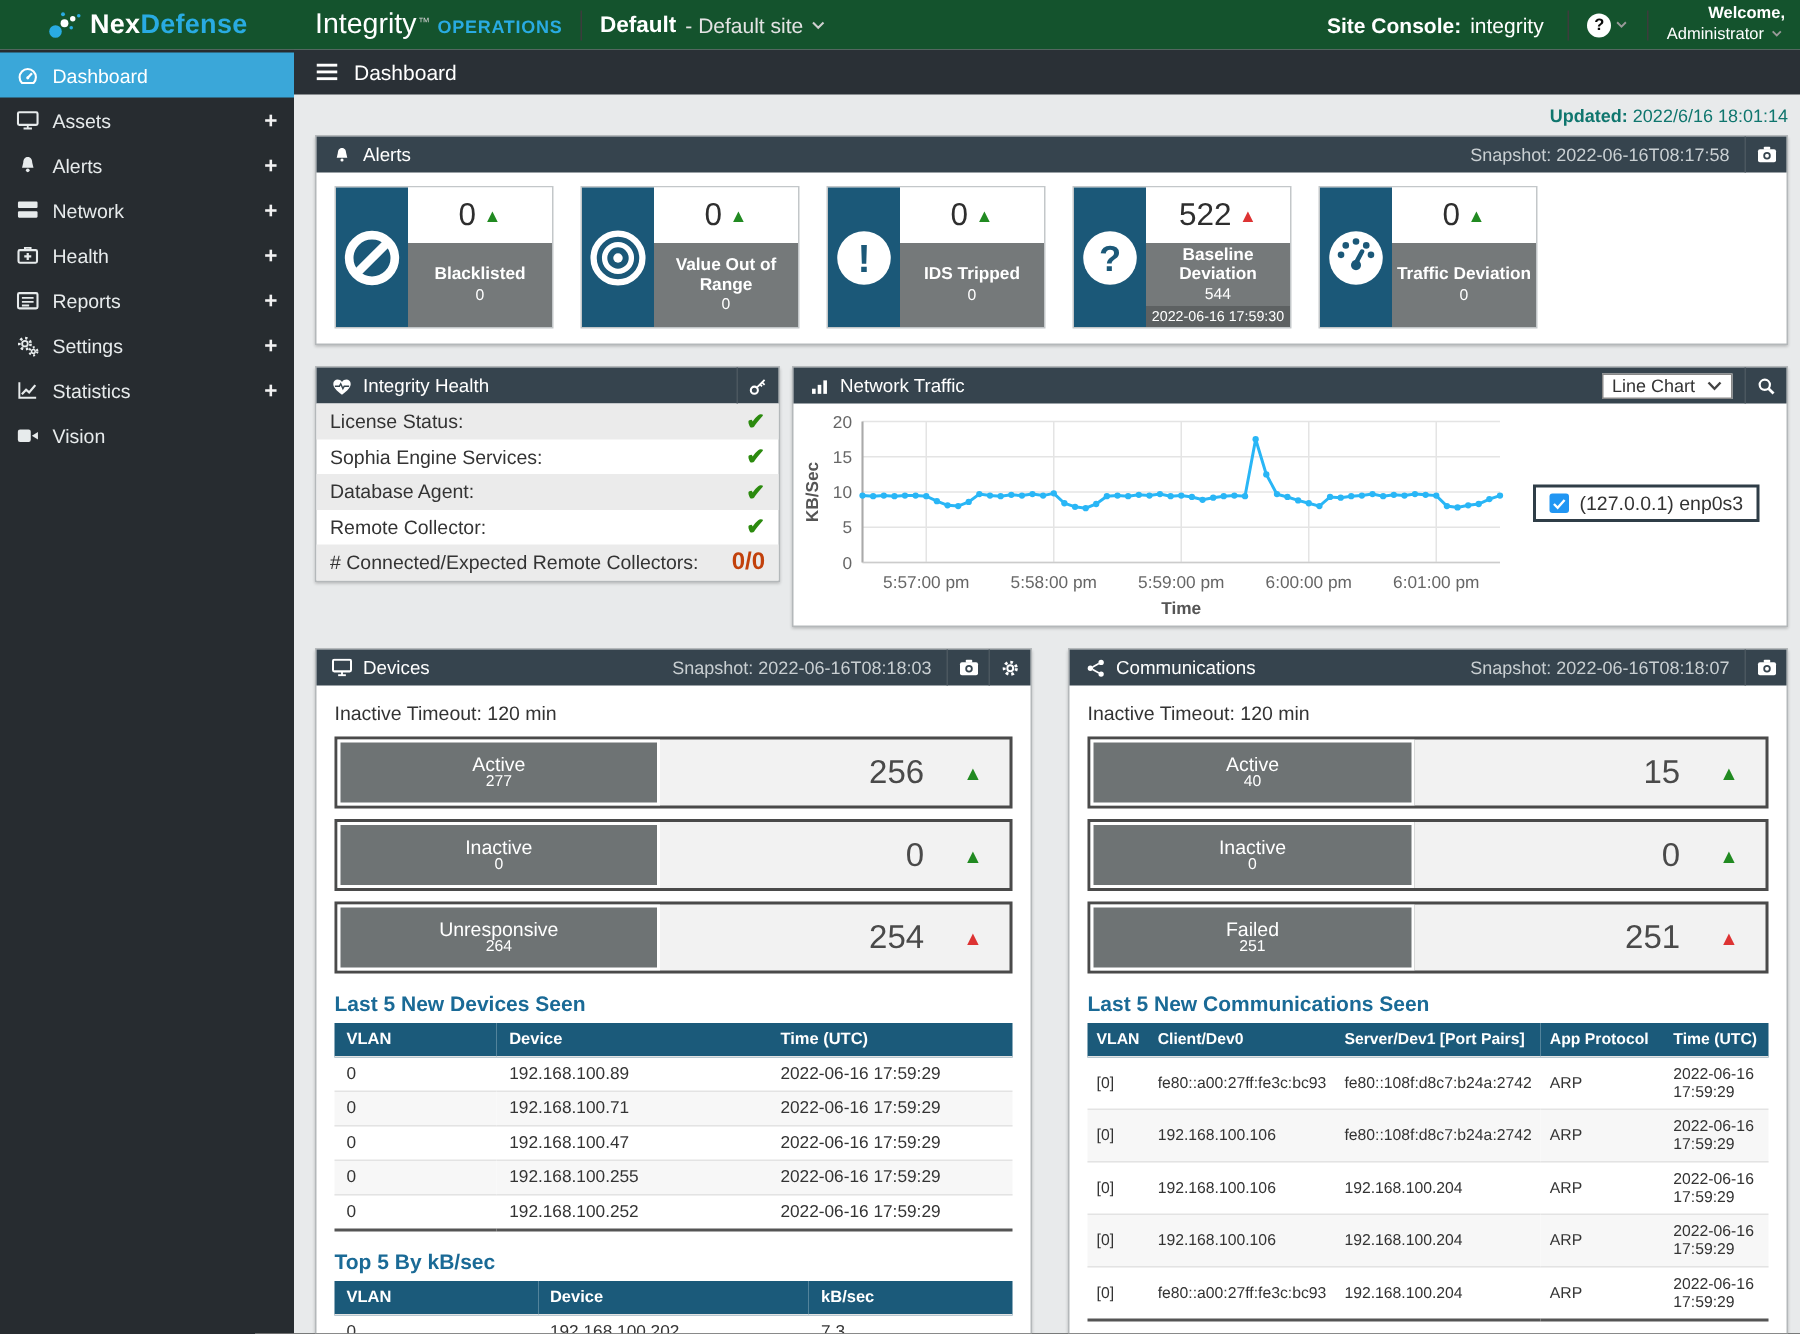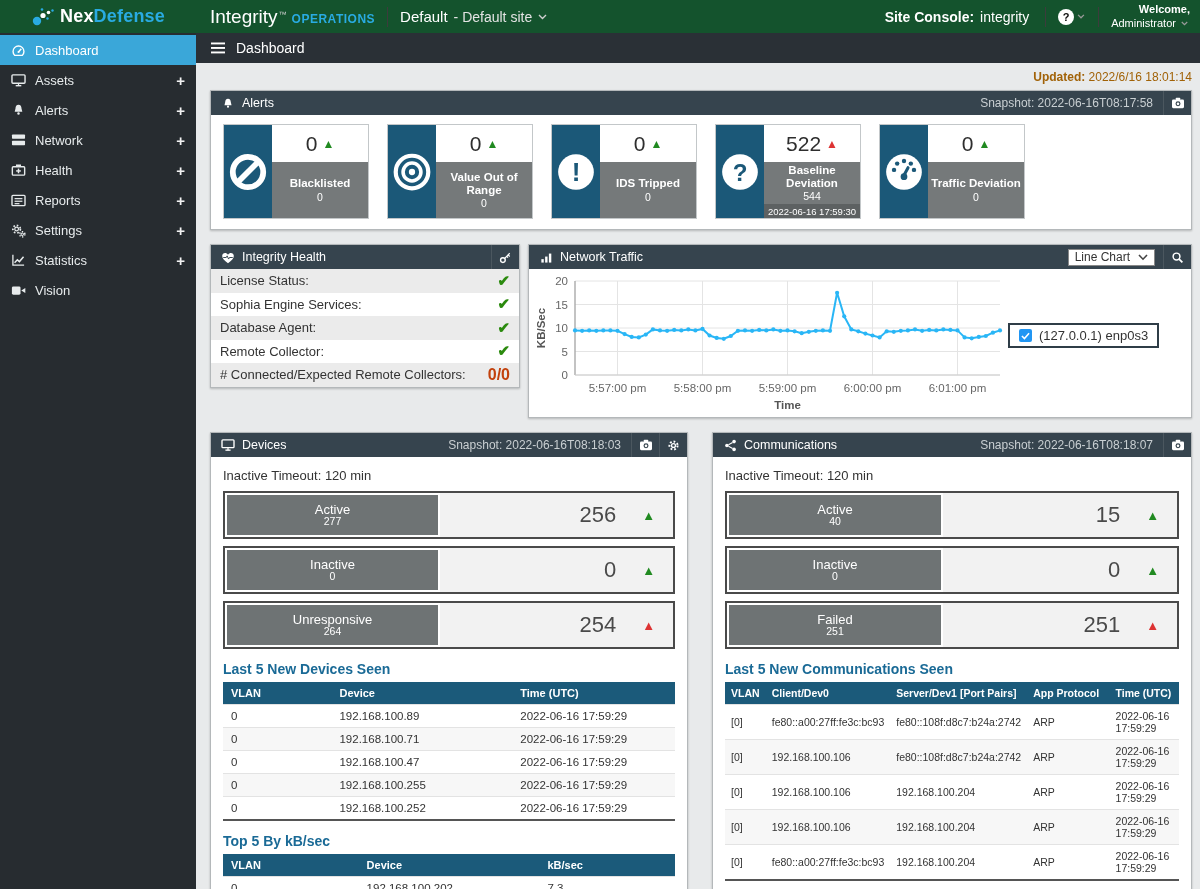--- a/index.html
+++ b/index.html
@@ -11,21 +11,21 @@
   .topbar{flex:0 0 33px;background:#14532d;color:#fff;display:flex;align-items:center;}
   .brand{width:196px;flex:0 0 196px;display:flex;align-items:center;justify-content:center;gap:5px;}
   .brand-name{font-size:18px;font-weight:bold;letter-spacing:.2px;}
   .blue{color:#29abe2;}
   .app-title{display:flex;align-items:baseline;margin-left:14px;}
   .app-title .t-main{font-size:19px;color:#fff;}
   .app-title .t-tm{font-size:8px;color:#ccc;margin-left:1px;align-self:flex-start;margin-top:4px;}
   .app-title .t-sub{font-size:12px;font-weight:bold;color:#29abe2;margin-left:5px;letter-spacing:.5px;}
   .vdiv{width:1px;height:20px;background:#3c3c3c;margin:0 12px;flex:0 0 1px;}
   .site-sel{display:flex;align-items:center;gap:6px;font-size:14px;cursor:pointer;}
-  .site-sel .s-bold{font-weight:normal;font-size:15px;}
+  .site-sel .s-bold{font-weight:bold;font-size:15px;}
   .site-sel .s-rest{color:#e3e3e3;}
   .chev{width:9px;height:6px;display:inline-block;}
   .spacer{flex:1;}
   .console{font-size:14px;margin-right:4px;display:flex;gap:6px;align-items:center;}
   .console .c-label{font-weight:bold;}
   .help{display:flex;align-items:center;gap:3px;cursor:pointer;}
   .help-circle{width:16px;height:16px;border-radius:50%;background:#fff;color:#0a0a0a;font-weight:bold;
                font-size:11px;display:flex;align-items:center;justify-content:center;}
   .welcome{font-size:11px;text-align:right;line-height:1.2;margin:0 10px 0 0;cursor:pointer;}
   .welcome .w1{font-weight:bold;}
@@ -34,21 +34,21 @@
   .main{flex:1;display:flex;min-height:0;}
   .sidebar{flex:0 0 196px;width:196px;background:#272c30;color:#e7ebec;padding-top:2px;}
   .side-item{height:30px;display:flex;align-items:center;gap:9px;padding:0 11px;font-size:13px;cursor:pointer;}
   .side-item.active{background:#3aa7d9;color:#fff;}
   .side-item .sicon{width:15px;height:15px;flex:0 0 15px;display:flex;align-items:center;justify-content:center;}
   .side-item .plus{margin-left:auto;font-size:15px;font-weight:bold;color:#f2f2f2;}
   .content-col{flex:1;display:flex;flex-direction:column;min-width:0;}
   .breadcrumb-bar{flex:0 0 30px;background:#2a3036;color:#fff;display:flex;align-items:center;gap:11px;
                   padding:0 15px;font-size:14px;}
   .content{flex:1;padding:3px 8px 0 14px;overflow:hidden;}
-  .updated-line{text-align:right;font-size:12px;color:#a16207;padding:4px 0 6px;}
+  .updated-line{text-align:right;font-size:12px;color:#0f766e;padding:4px 0 6px;}
   .updated-line b{font-weight:bold;}
 
   
   .panel{background:#fff;border:1px solid #b4b8ba;box-shadow:0 1px 2px rgba(0,0,0,.22);}
   .panel-header{height:24px;background:#36444e;color:#fff;display:flex;align-items:center;gap:7px;
                 padding-left:10px;font-size:12.5px;}
   .ph-icon{width:14px;height:14px;display:flex;align-items:center;justify-content:center;color:#fff;}
   .ph-right{margin-left:auto;display:flex;align-items:center;height:100%;}
   .ph-snapshot{color:#c9cfd2;font-size:12px;margin-right:10px;}
   .ph-btn{width:28px;height:100%;border-left:1px solid #4b575f;display:flex;align-items:center;
@@ -76,21 +76,21 @@
   
   .mid-row{display:flex;gap:8px;margin-top:14px;align-items:flex-start;}
   .health-panel{flex:0 0 310px;width:310px;}
   .health-row{height:23.5px;display:flex;align-items:center;padding:0 9px;font-size:13px;color:#333;}
   .health-row:nth-child(odd){background:#ebebeb;}
   .health-check{margin-left:auto;color:#2b8a0e;font-size:15px;font-weight:bold;}
   .health-val{margin-left:auto;color:#c2410c;font-size:16px;font-weight:bold;}
   .traffic-panel{flex:1;}
   .traffic-body{display:flex;align-items:flex-start;padding:4px 10px 2px 4px;}
   .legend-box{border:2px solid #2f3d47;background:#fff;display:flex;align-items:center;gap:7px;
-              font-size:13px;color:#333;padding:3px 9px;margin-top:50px;cursor:pointer;}
+              font-size:13px;color:#333;padding:3px 9px;margin-top:50px;margin-left:14px;cursor:pointer;}
   .cb{width:13px;height:13px;background:#2196f3;border-radius:2px;display:flex;align-items:center;
       justify-content:center;flex:0 0 13px;}
 
   
   .bottom-row{display:flex;gap:24px;margin-top:14px;align-items:flex-start;}
   .devices-panel{flex:0 0 478px;width:478px;}
   .comms-panel{flex:0 0 480px;width:480px;}
   .panel-body{padding:8px 12px 12px;}
   .timeout{font-size:13px;color:#333;margin:3px 0 8px;}
   .sum-row{height:48px;display:flex;border:2px solid #4a4a4a;margin-bottom:7px;background:#f2f2f2;}

